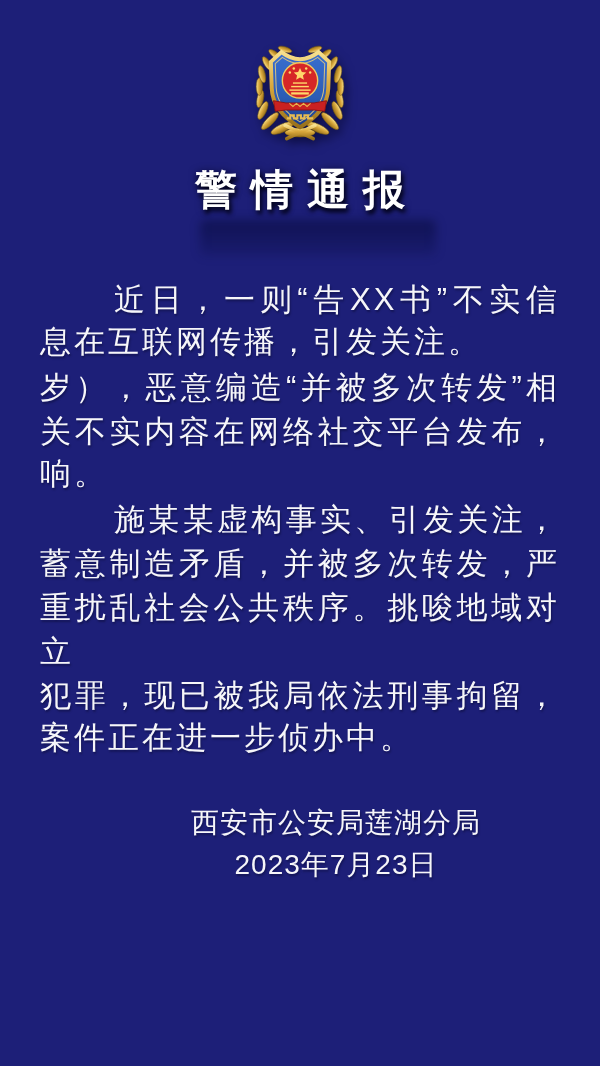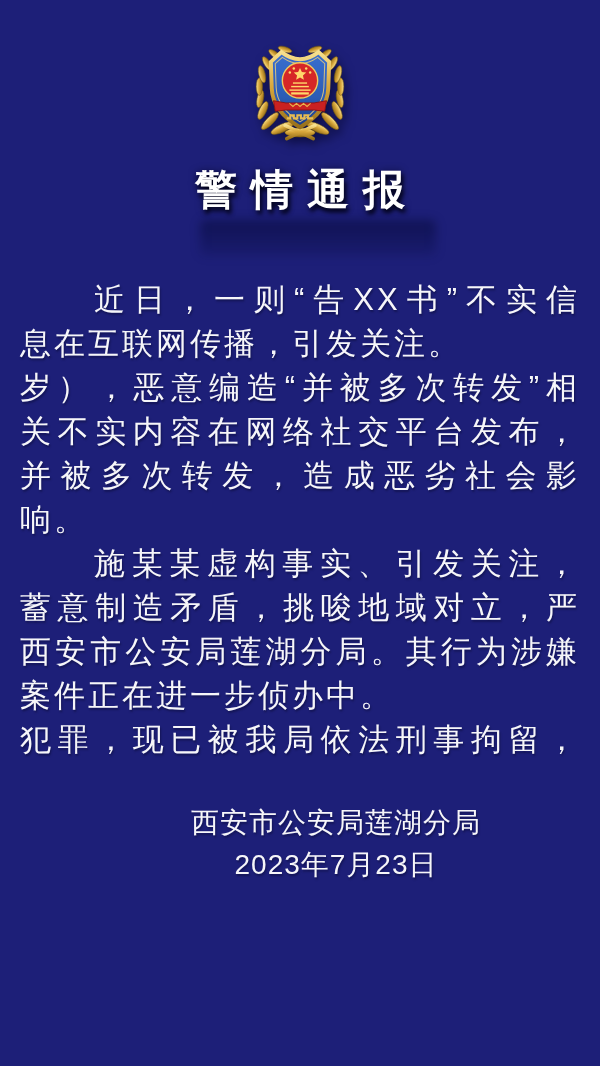--- a/index.html
+++ b/index.html
@@ -38,30 +38,30 @@
     margin: 6px auto 0 auto;
     transform: translateX(18px);
     background: linear-gradient(180deg, rgba(3,6,48,.5), rgba(8,12,70,.18));
     border-radius: 6px;
     filter: blur(5px);
   }
 
   
   .body-text {
     margin-top: 22px;
-    padding: 0 20px;
+    padding: 0 40px;
     color: #f6f6f9;
     font-size: 31px;
     line-height: 44px;
     letter-spacing: 3px;
     text-shadow: 1px 2px 2px rgba(0,0,20,.35);
   }
   .line { text-align: justify; }
   .line.fill { text-align: justify; text-align-last: justify; }
-  .line.last { text-align: center; text-align-last: left; }
+  .line.last { text-align: center; text-align-last: left; font-family: Liberation Mono, monospace; }
   .line.indent { text-indent: 74px; }
 
   
   .footer {
     margin-top: 40px;
     text-align: center;
     transform: translateX(36px);
     color: #f6f6f9;
     font-size: 28px;
     line-height: 42px;
@@ -144,29 +144,28 @@
   <div class="smudge"></div>
 
   <div class="body-text">
     <div>
       <div class="line indent fill">近日，一则“告XX书”不实信</div>
       <div class="line last">息在互联网传播，引发关注。</div>
     </div>
     <div>
       <div class="line fill">岁），恶意编造“并被多次转发”相</div>
       <div class="line fill">关不实内容在网络社交平台发布，</div>
-      <div class="line fill">并被多次转发，造成恶劣社会影</div>
       <div class="line last">响。</div>
     </div>
     <div>
       <div class="line indent fill">施某某虚构事实、引发关注，</div>
-      <div class="line fill">蓄意制造矛盾，挑唆地域对立，严</div>
-      <div class="line fill">西安市公安局莲湖分局。其行为涉嫌</div>
+      <div class="line fill">蓄意制造矛盾，并被多次转发，严</div>
+      <div class="line fill">重扰乱社会公共秩序。挑唆地域对立</div>
+      <div class="line fill">犯罪，现已被我局依法刑事拘留，</div>
       <div class="line last">案件正在进一步侦办中。</div>
-      <div class="line fill">犯罪，现已被我局依法刑事拘留，</div>
     </div>
   </div>
 
   <div class="footer">
     <div>西安市公安局莲湖分局</div>
     <div>2023年7月23日</div>
   </div>
 
 </div>
 

